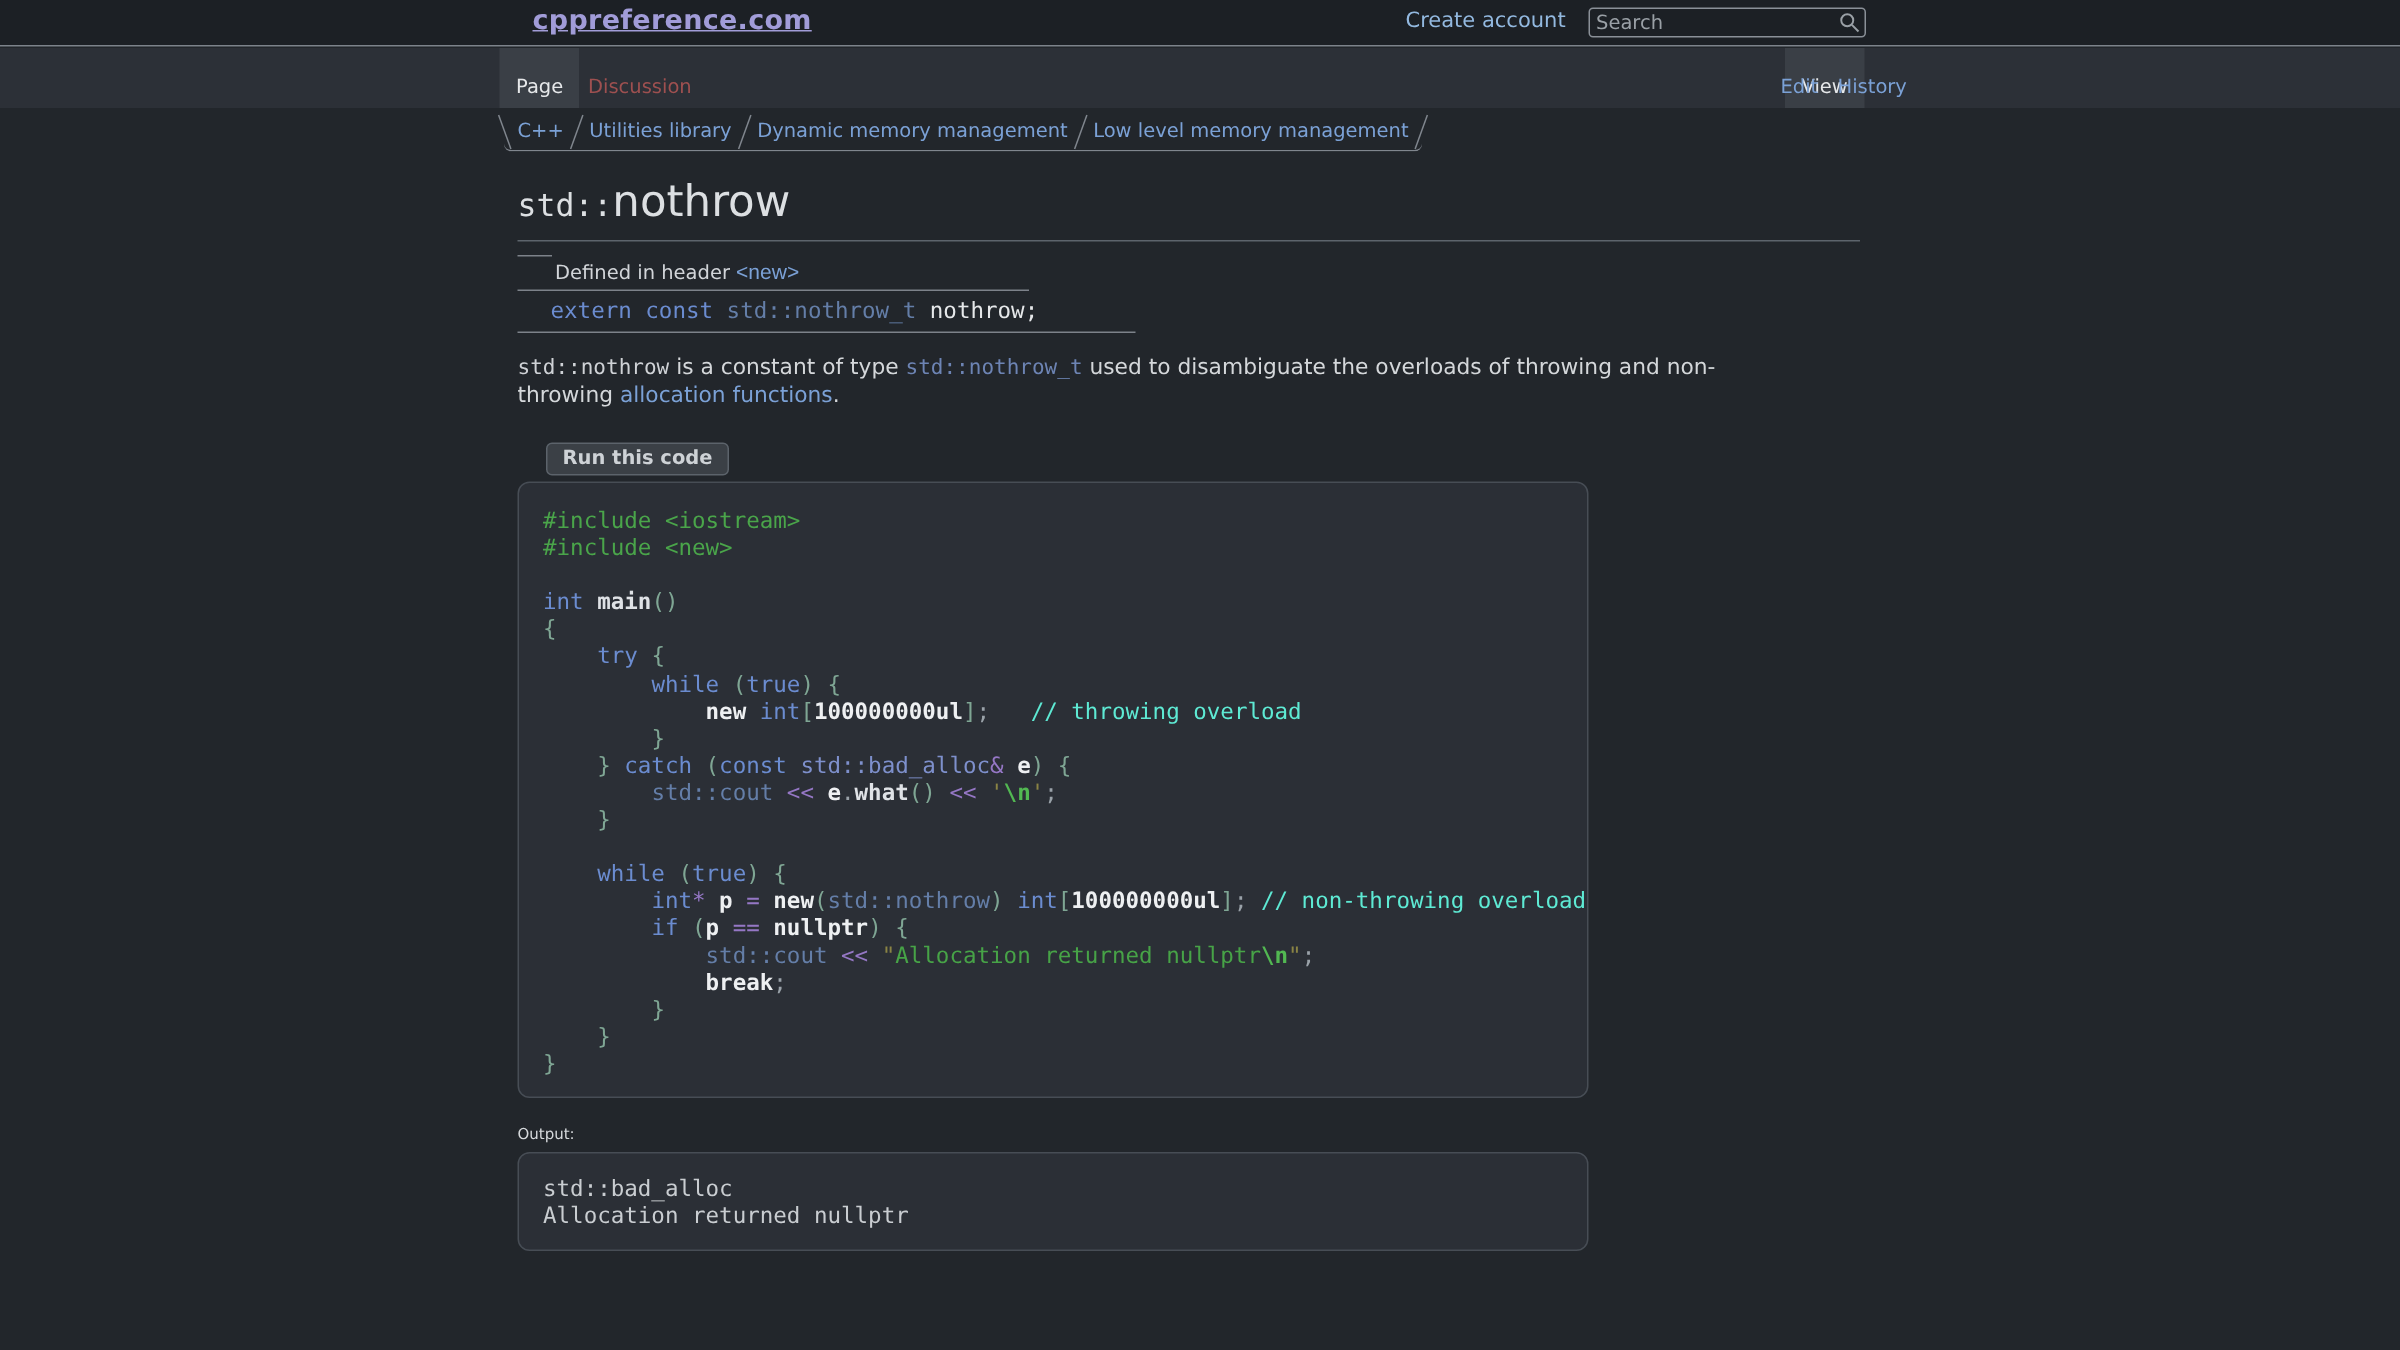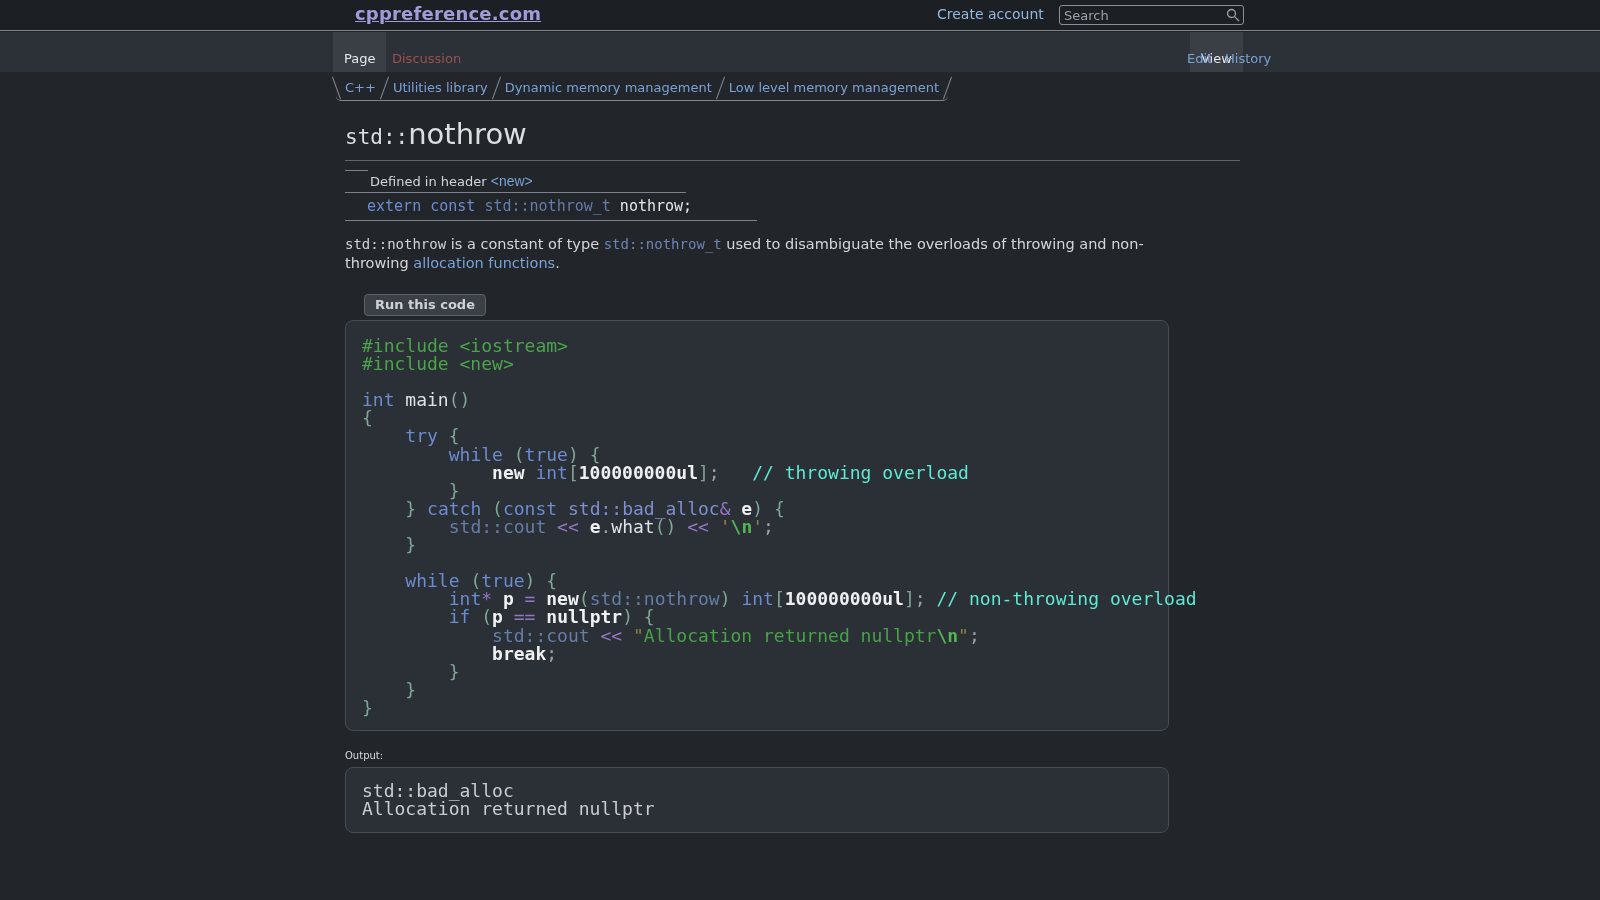--- a/index.html
+++ b/index.html
@@ -66,30 +66,30 @@
   .tok-link { color:#7ba1d6; cursor:pointer; }
   .tok-txt13 { }
 
   
   .example-h { margin-top:30px; margin-left:16px; font-size:19px; font-weight:bold; color:#dde0e3; }
   .run-btn { margin-top:21px; margin-left:19px; background:#3b4046; border:1px solid #5c636b;
              border-radius:4px; color:#ced2d6; font-size:13px; font-weight:bold;
              padding:2px 10px 3px; cursor:pointer; font-family:inherit; }
 
   .code-box, .out-box { background:#2b2f36; border:1px solid #474d55; border-radius:8px;
-             width:824px; font-family:"DejaVu Sans Mono","Liberation Mono",monospace;
-             font-size:18px; }
+             width:714px; font-family:"DejaVu Sans Mono","Liberation Mono",monospace;
+             font-size:15px; }
   .code-box { margin-top:4px; padding:16px 16px 13px; }
   .out-box  { margin-top:6px; padding:14px 16px; color:#c9cdd1; }
   .code-line { white-space:pre; line-height:18.1px; height:18.1px; }
 
   
   .tok-pre  { color:#4aa54a; }
   .tok-kw   { color:#6b8cd0; }
-  .tok-id   { color:#dfe2e6; }
+  .tok-id   { color:#dfe2e6;font-weight:bold; }
   .tok-b    { color:#eef0f2; font-weight:bold; }
   .tok-br   { color:#7fa694; }
   .tok-pl   { color:#9aa2a9; }
   .tok-op   { color:#9577c5; }
   .tok-cm   { color:#5eead4; }
   .tok-str  { color:#47a347; }
   .tok-strq { color:#8a8444; }
   .tok-esc  { color:#52b852; font-weight:bold; }
   .tok-lnk  { color:#647ea8; cursor:pointer; }
   .tok-lnk2 { color:#7e90cc; cursor:pointer; }

